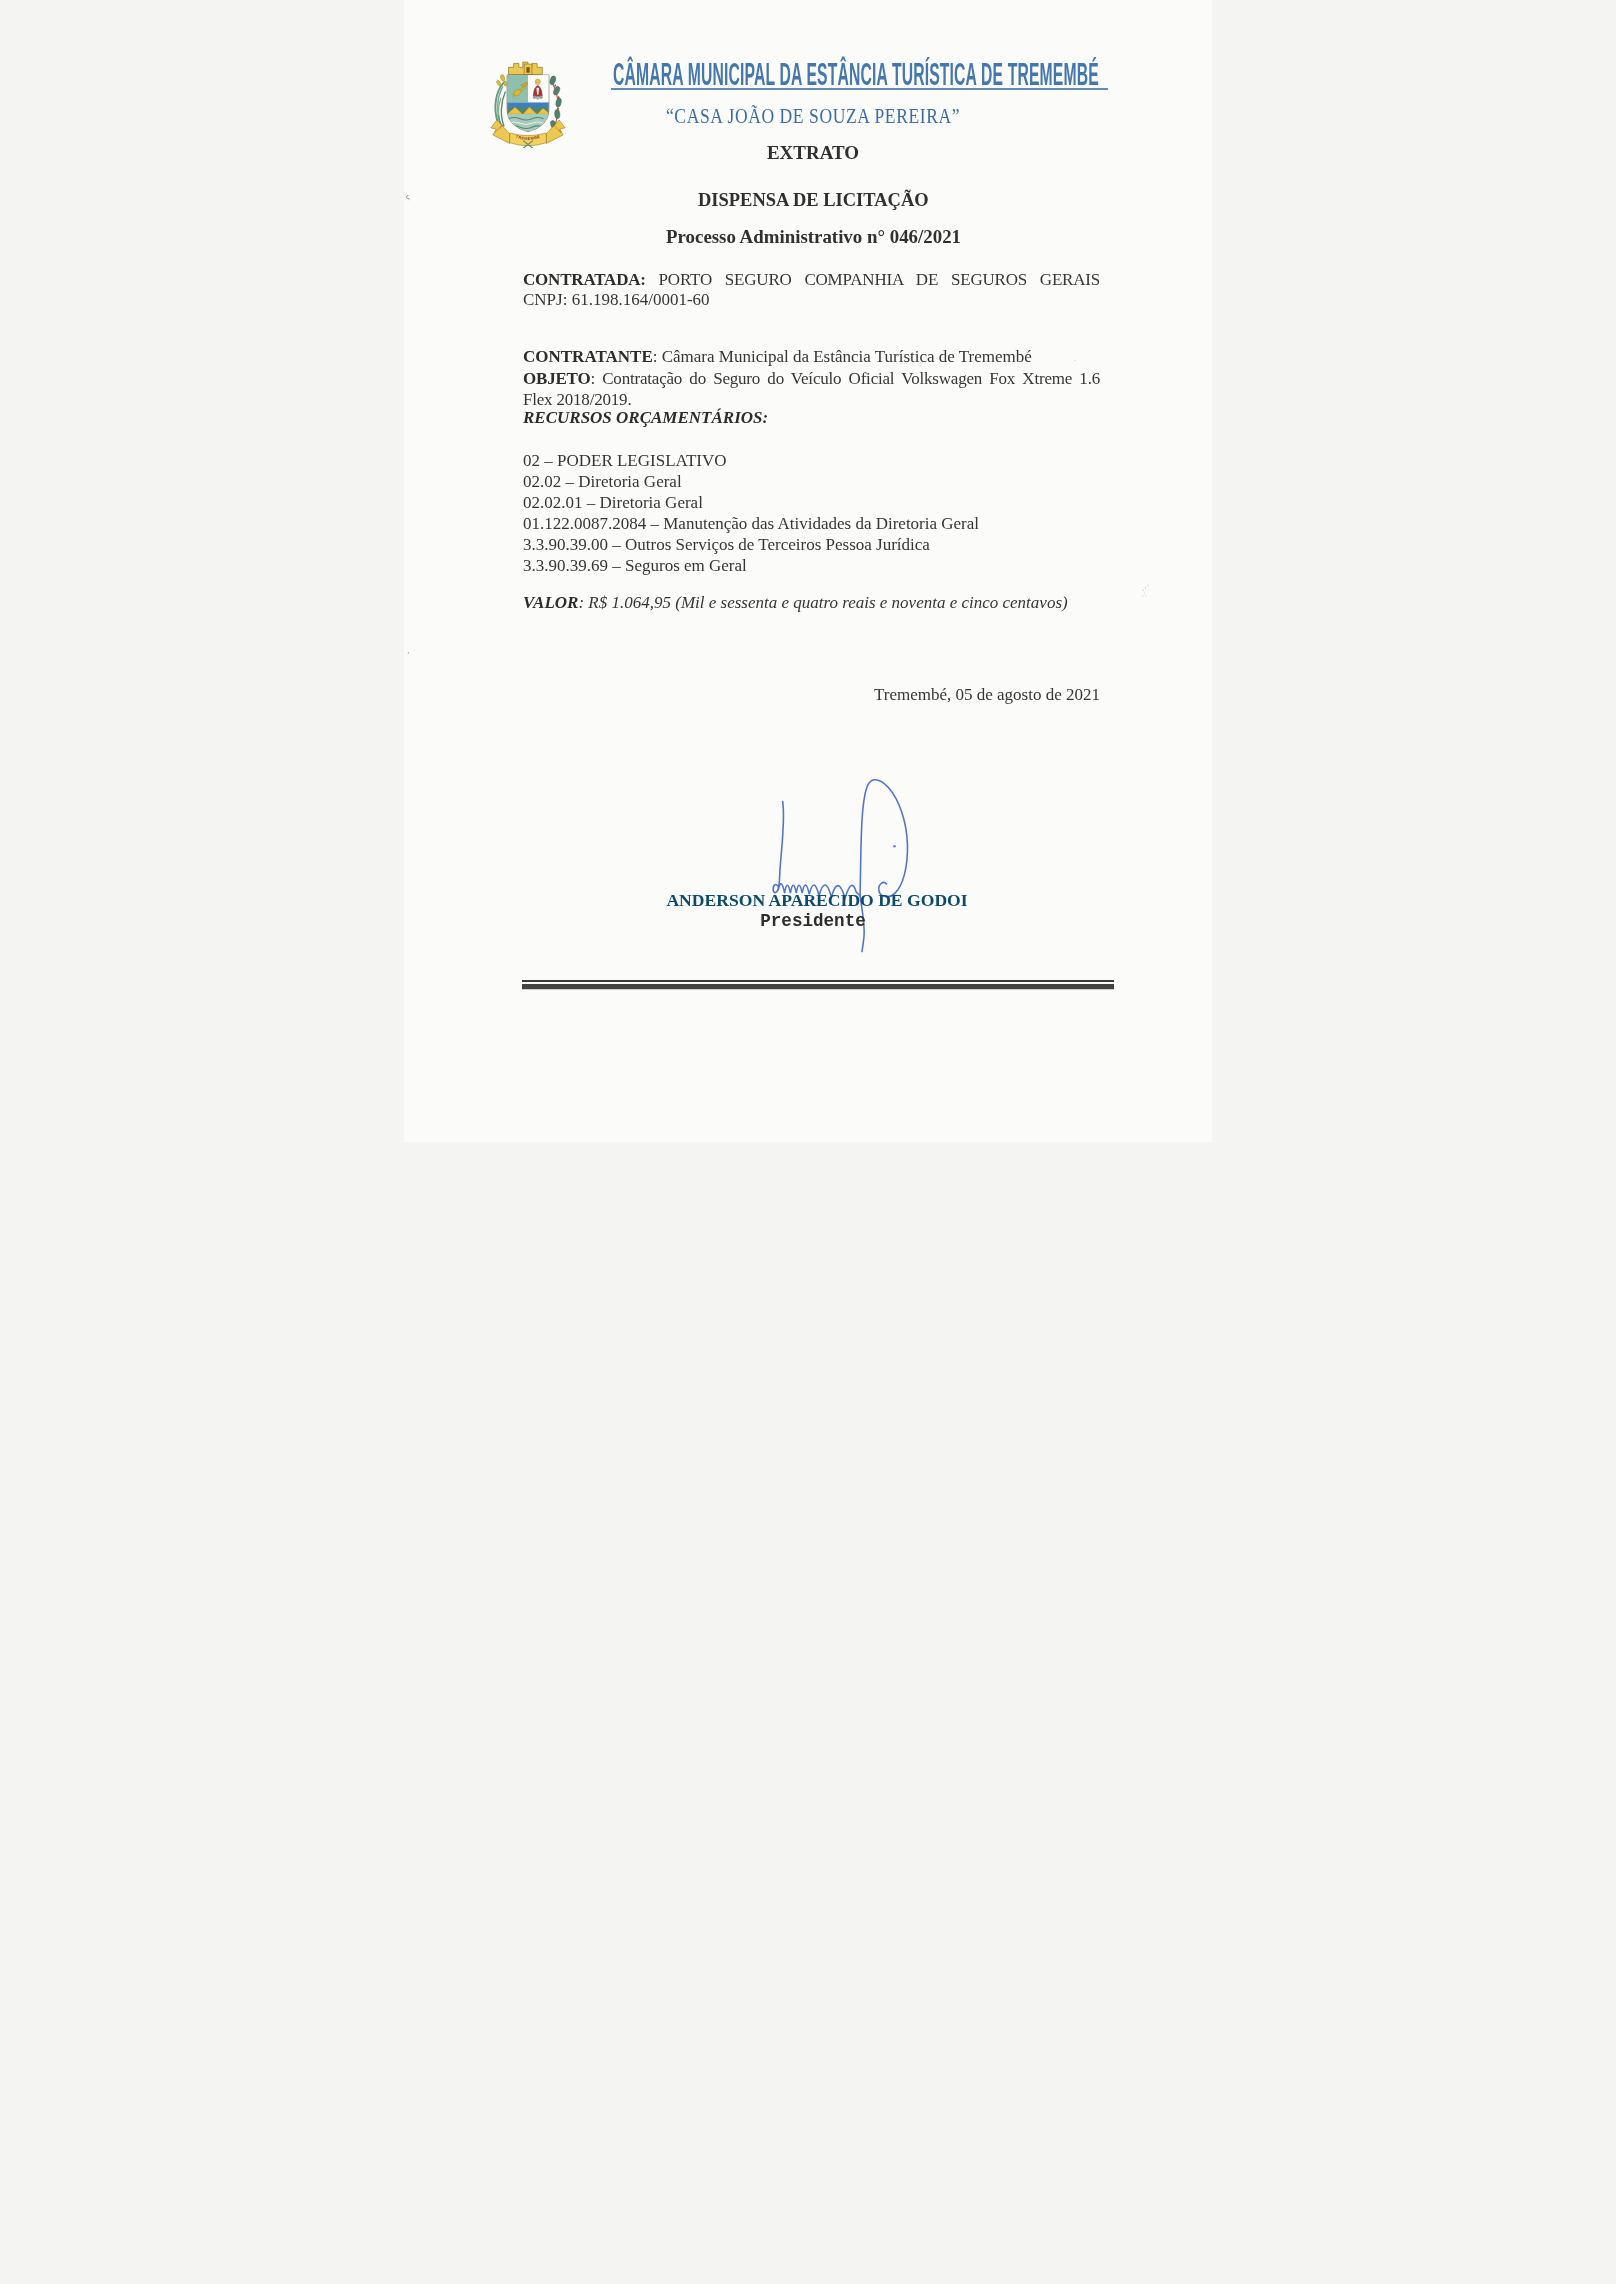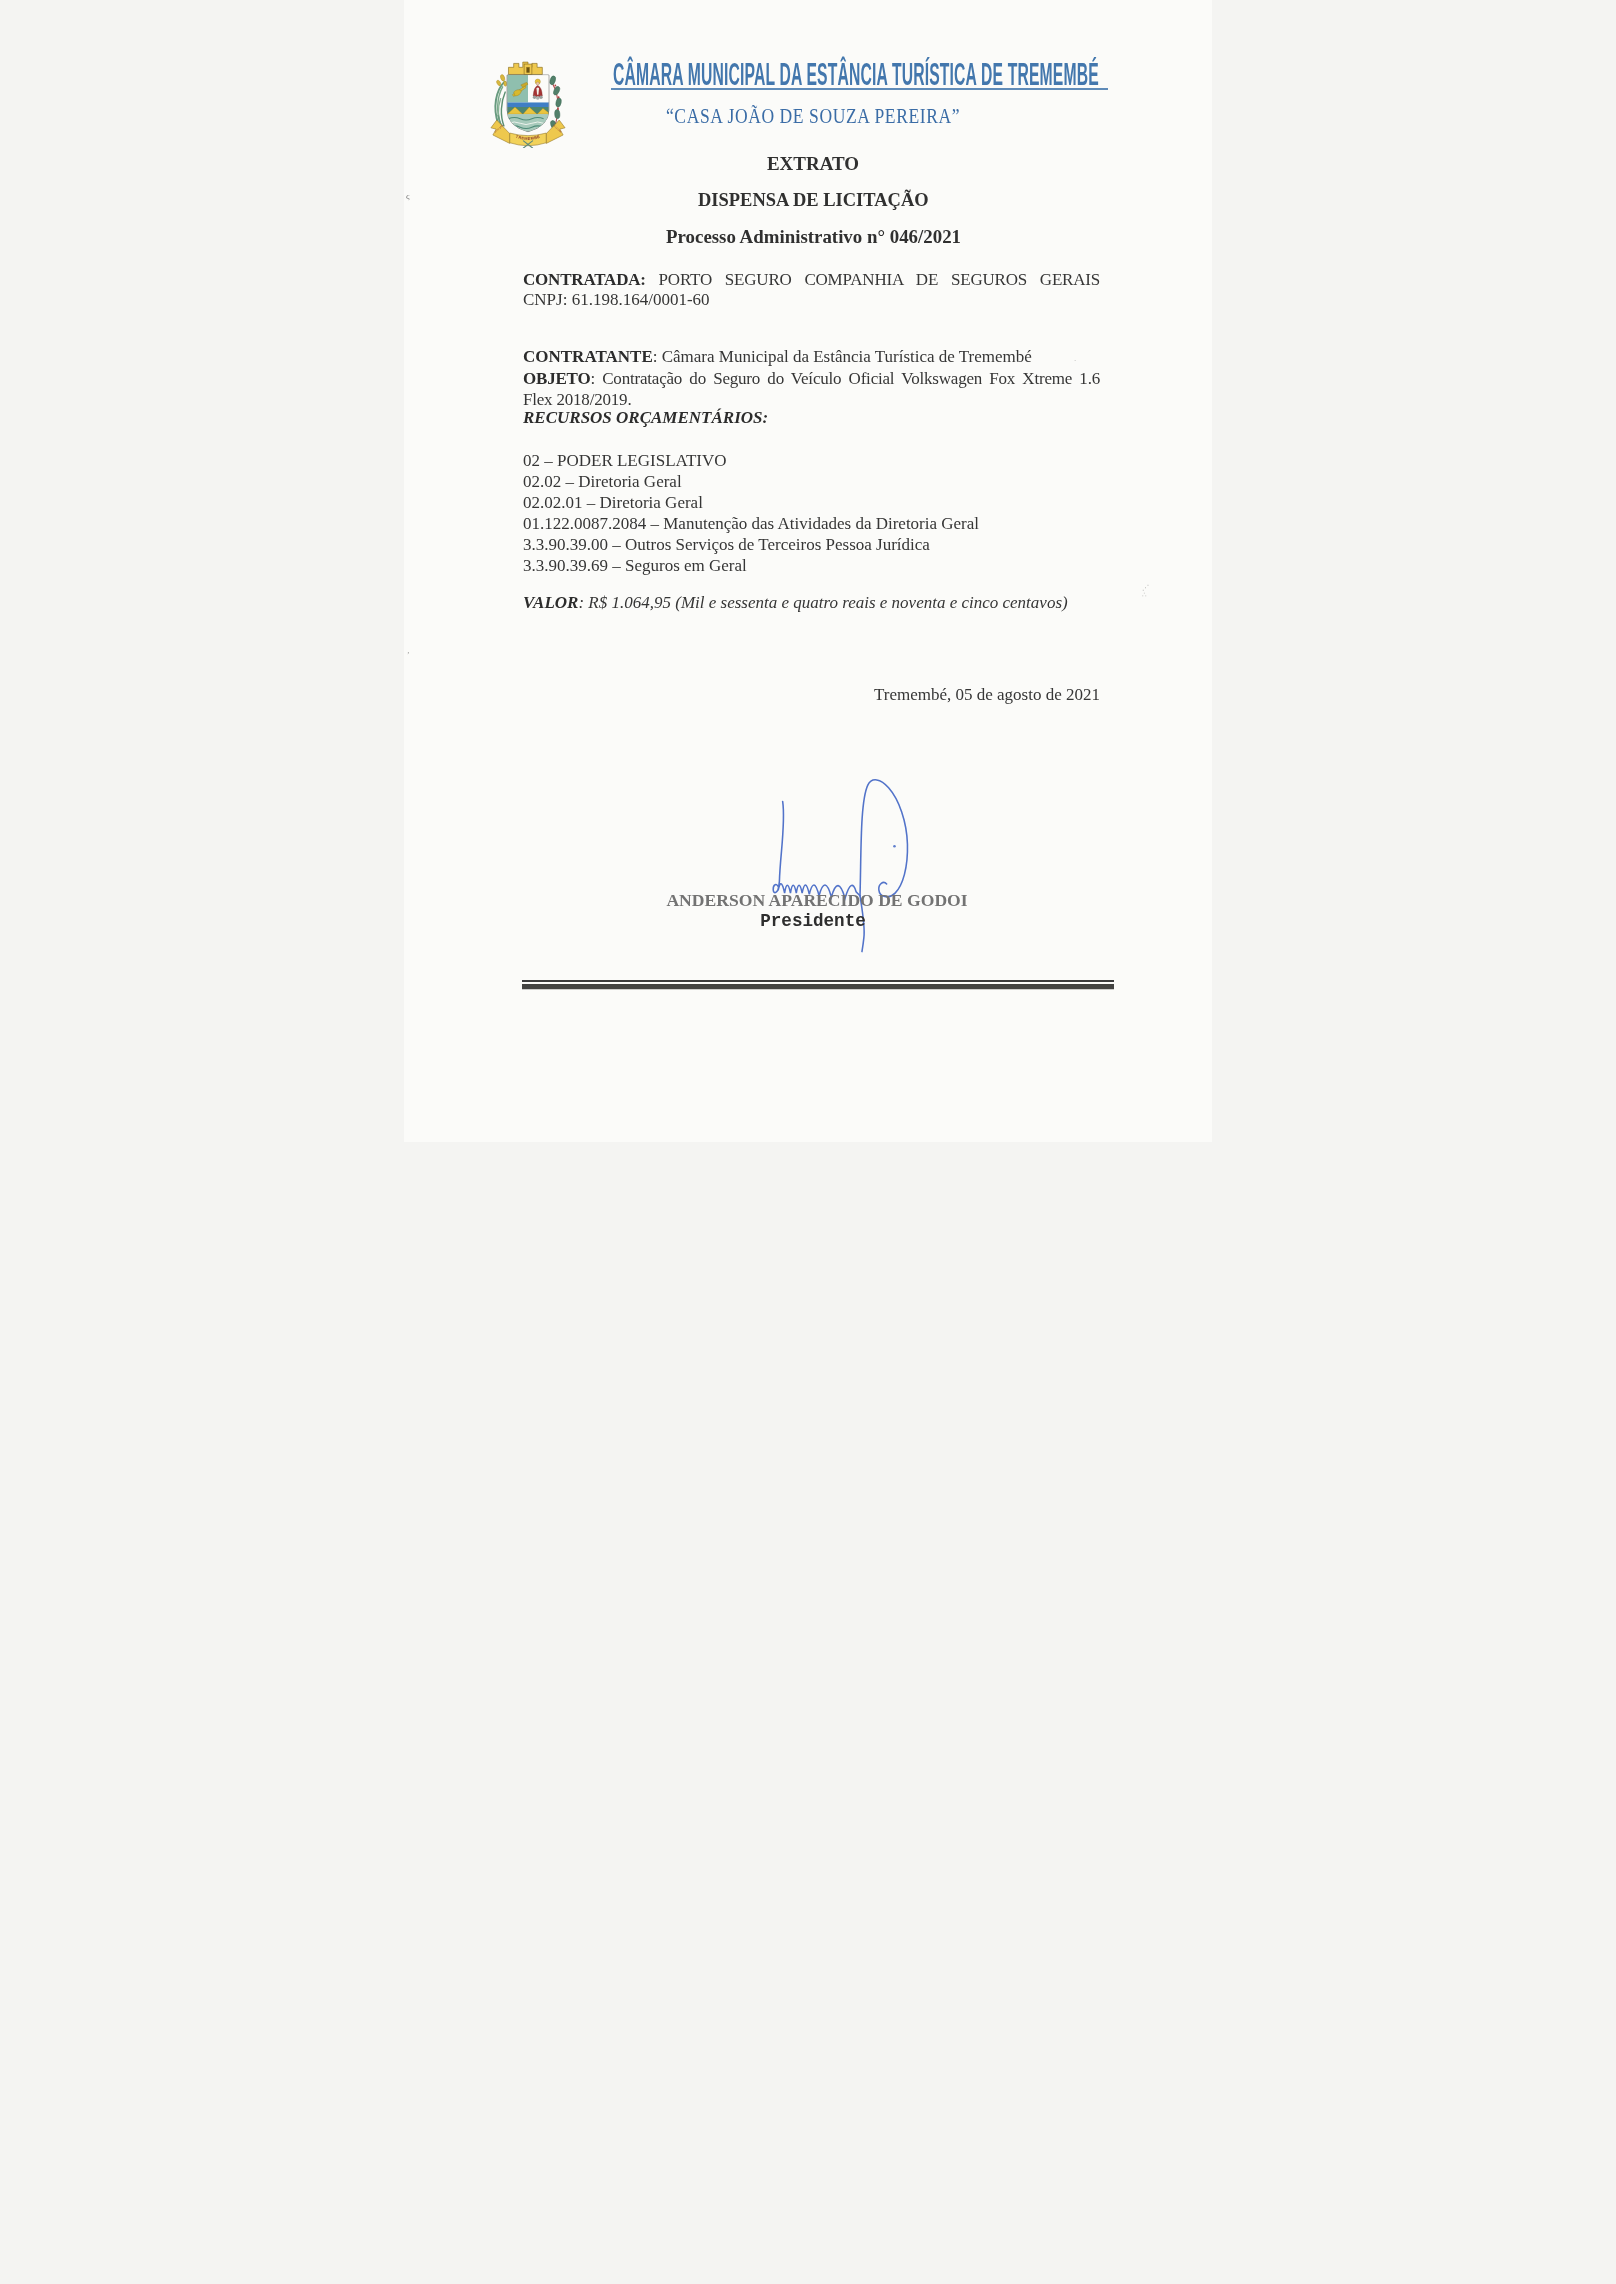--- a/index.html
+++ b/index.html
@@ -10,32 +10,32 @@
   }
   .abs{position:absolute;}
   
   #org-title{top:60px;left:209px;white-space:nowrap;
     font-family:"Liberation Sans", sans-serif;font-weight:bold;font-size:31px;line-height:29px;
     transform-origin:left top;letter-spacing:0.3px;}
   #title-underline{top:88px;left:207px;width:497px;height:2px;opacity:.85;}
   #motto{top:104px;left:262px;white-space:nowrap;font-size:21.5px;transform-origin:left top;letter-spacing:0.7px;}
   
   .heading{font-weight:bold;font-size:19px;color:#303030;white-space:nowrap;transform-origin:left top;}
-  #h-extrato{top:153px;left:409px;transform:translateX(-50%);}
+  #h-extrato{top:142px;left:409px;transform:translateX(-50%);}
   #h-dispensa{top:189px;left:294px;}
   #h-processo{top:226px;left:262px;}
   
   .body-block{left:119px;width:577px;font-size:17px;line-height:21px;}
   .jl{text-align:justify;text-align-last:justify;letter-spacing:-0.2px;}
   .just{text-align:justify;}
   .tight{letter-spacing:-0.2px;}
   b{font-weight:bold;color:#2c2c2c;}
   #dateline{text-align:right;}
   
-  #sig-name{top:890px;left:413px;transform:translateX(-50%);font-weight:bold;font-size:17.6px;white-space:nowrap;color:#737373;}
+  #sig-name{top:890px;left:413px;transform:translateX(-50%);font-weight:bold;font-size:17.6px;white-space:nowrap;color:#0c4a6e;}
   #sig-role{top:911px;left:409px;transform:translateX(-50%);font-weight:bold;font-size:17.6px;color:#2e2e2e;font-family:Liberation Mono, monospace;}
   
   #rule-thin{top:980px;left:118px;width:592px;height:1.6px;background:#3c3c3c;}
   #rule-thick{top:984px;left:118px;width:592px;height:4.9px;background:#434341;box-shadow:0 0.7px 0 rgba(60,60,60,.35);}
   
   .speck{color:#4a4a4a;font-size:9px;line-height:6.5px;}
 </style>
 </head>
 <body>
 

